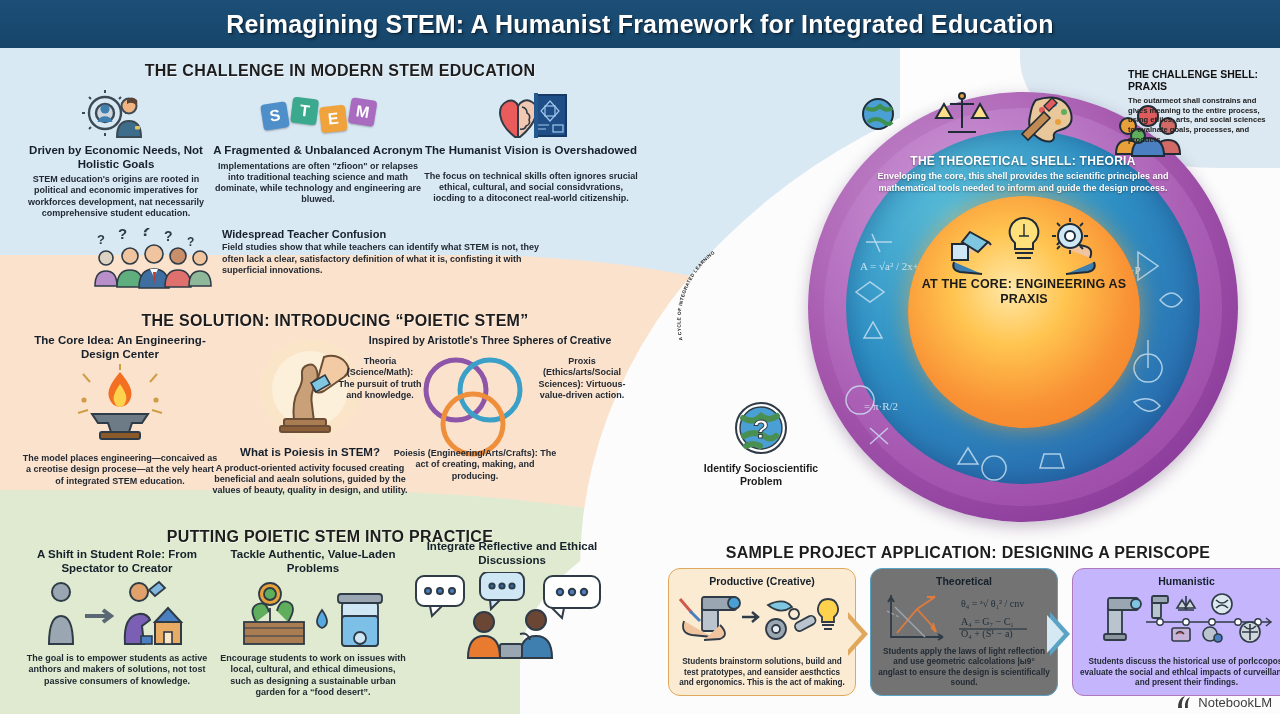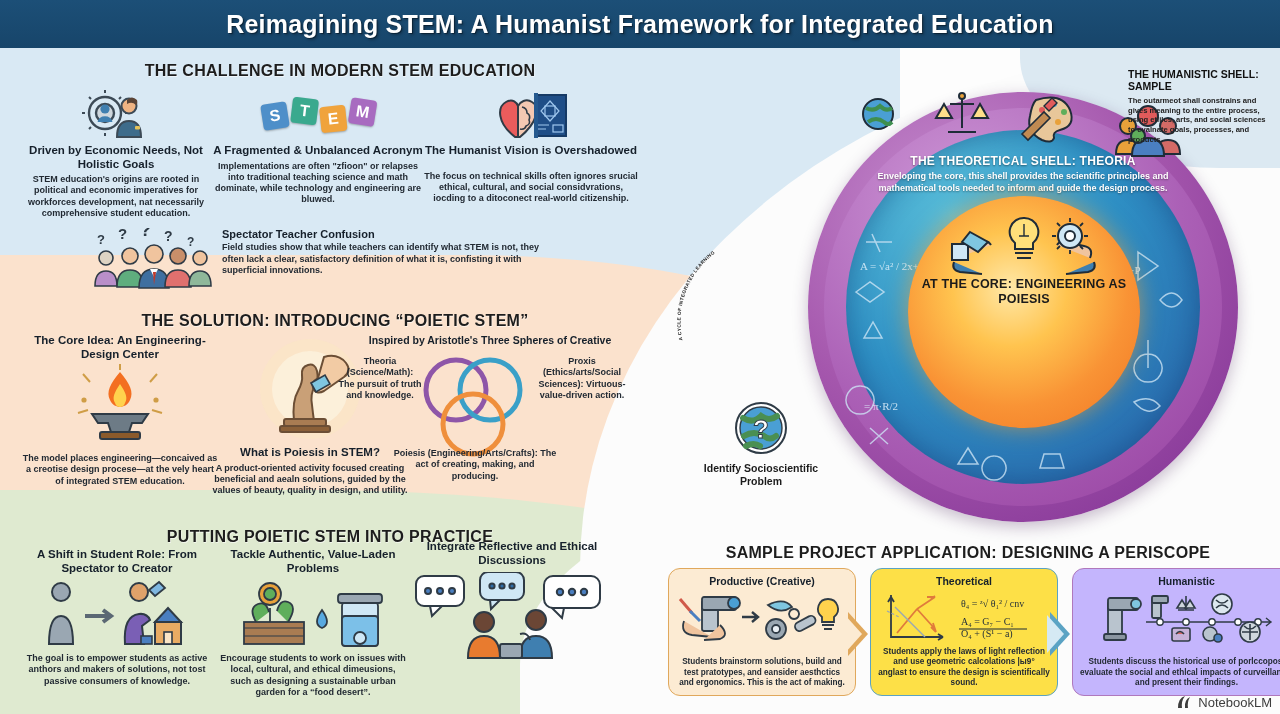--- a/index.html
+++ b/index.html
@@ -120,21 +120,21 @@
   .ident { position:absolute; left:696px; top:402px; width:130px; text-align:center; }
   .ident-t { font-size:10.5px; font-weight:bold; color:#1b1b1b; line-height:1.2; margin-top:2px; }
 
   .praxis { position:absolute; left:1128px; top:68px; width:146px; }
   .praxis-h { font-size:10.5px; font-weight:bold; color:#111; line-height:1.18; }
   .praxis-b { font-size:7.6px; font-weight:bold; color:#222; line-height:1.3; margin-top:3px; }
 
   
   .psc { position:absolute; top:568px; height:128px; border-radius:12px; border:1.6px solid; }
   .psc-1 { left:668px; width:188px; background:#fcebd3; border-color:#e0a85c; }
-  .psc-2 { left:870px; width:188px; background:#fde047; border-color:#5ba3c4; }
+  .psc-2 { left:870px; width:188px; background:#737373; border-color:#5ba3c4; }
   .psc-3 { left:1072px; width:229px; background:#c4b5fd; border-color:#b078bc; }
   .psc-h { text-align:center; font-size:10.5px; font-weight:bold; color:#16202b; margin-top:6px; }
   .psc-b { text-align:center; font-size:8.2px; font-weight:bold; color:#222a33; line-height:1.25; padding:0 7px; position:absolute; bottom:7px; left:0; right:0; }
   .psc-art { height:56px; display:flex; align-items:center; justify-content:center; gap:5px; margin-top:2px; }
   .arrow-notch { position:absolute; top:612px; width:0;height:0; }
   .notch-1 { left:848px; border-top:22px solid transparent; border-bottom:22px solid transparent; border-left:20px solid #e0a85c; }
   .notch-1b { left:845px; border-top:19px solid transparent; border-bottom:19px solid transparent; border-left:17px solid #fcebd3; z-index:3; top:615px; }
   .notch-2 { left:1050px; border-top:22px solid transparent; border-bottom:22px solid transparent; border-left:20px solid #5ba3c4; }
   .notch-2b { left:1047px; border-top:19px solid transparent; border-bottom:19px solid transparent; border-left:17px solid #d5e9f4; z-index:3; top:615px; }
 
@@ -241,21 +241,21 @@
         <circle cx="86" cy="28" r="8" fill="#c98f6a"></circle>
           <path d="M73 59 q0-17 13-17 q13 0 13 17z" fill="#e0706e"></path>
         <circle cx="108" cy="30" r="7" fill="#f0c49e"></circle>
           <path d="M97 58 q0-15 11-15 q11 0 11 15z" fill="#8fb89a"></path>
       </g>
       <path d="M58 41 l4 8 l4-8" fill="#fff"></path>
         <path d="M61 44 l1 13 l2-13" fill="#c0392b"></path>
     </svg>
   </div>
   <div class="block" style="left:222px; top:228px; width:320px;">
-    <div style="font-size:11px;font-weight:bold;color:#16202b;">Spectator Teacher Confusion</div>
+    <div style="font-size:11px;font-weight:bold;color:#16202b;">Widespread Teacher Confusion</div>
     <div style="font-size:9px;font-weight:bold;color:#222a33;line-height:1.28;margin-top:2px;">Field studies show that while teachers can identify what STEM is not, they often lack a clear, satisfactory definition of what it is, confisting it with superficial innovations.</div>
   </div>
 
   <div class="sec-title" style="left:30px; top:312px; width:610px;">THE SOLUTION: INTRODUCING “POIETIC STEM”</div>
 
   <div class="block" style="left:22px; top:334px; width:196px;">
     <div class="col-title">The Core Idea: An Engineering-Design Center</div>
     <div class="icon-wrap" style="height:86px;margin-top:2px;">
       <svg width="100" height="84" viewBox="0 0 100 84">
         <g stroke="#c8922f" stroke-width="2" fill="none" opacity=".85">
@@ -422,21 +422,21 @@
         <path d="M6 52 q-3 8 6 10 l22 2" fill="#3f7fb0"></path>
         <path d="M142 48 q4-10-6-12 l-18-4 q-6-2-9 3" fill="#f0c49e"></path>
         <path d="M146 52 q3 8-6 10 l-22 2" fill="#3f7fb0"></path>
         <circle cx="122" cy="26" r="12" fill="#cfe7f5"></circle>
         <circle cx="122" cy="26" r="5" fill="#ffffff"></circle>
         <path d="M122 12 v-4 M122 40 v4 M108 26 h-4 M136 26 h4 M112 16 l-3-3 M132 36 l3 3 M132 16 l3-3 M112 36 l-3 3" stroke-width="1.8"></path>
       </g>
     </svg>
 
     <div class="core-text">
-      <div class="core-h">AT THE CORE: ENGINEERING AS POIESIS</div>
+      <div class="core-h">AT THE CORE: ENGINEERING AS PRAXIS</div>
     </div>
 
     <svg style="position:absolute;left:42px;top:-8px;" width="350" height="80" viewBox="0 0 350 80">
       <g>
         <circle cx="28" cy="30" r="15" fill="#4a9fd4" stroke="#1f2c38" stroke-width="2"></circle>
         <path d="M16 24 q8 4 14-2 q6 6 12 2 M18 38 q8-6 16 0 q4 4 8 0" fill="none" stroke="#3f8f4f" stroke-width="4"></path>
       </g>
       <g stroke="#1f2c38" stroke-width="2" fill="none">
         <path d="M112 14 v30 M98 48 h28 M100 20 h24"></path>
         <path d="M94 20 l-8 14 h16z" fill="#ffdf8a"></path>
@@ -477,21 +477,21 @@
     <svg width="130" height="54" viewBox="0 0 130 54">
       <circle cx="65" cy="26" r="25" fill="#ffffff" stroke="#2f3b46" stroke-width="2"></circle>
       <circle cx="65" cy="26" r="21" fill="#4a9fd4" stroke="#2f3b46" stroke-width="1.4"></circle>
       <path d="M47 16 q10 6 18-2 q8 6 16 0 M48 34 q10-6 20 0 q6 5 12 0 M50 44 q8-4 14 0" fill="none" stroke="#4a8f52" stroke-width="6" stroke-linecap="round"></path>
       <text x="65" y="36" font-size="26" font-weight="bold" fill="#ffffff" text-anchor="middle" font-family="Liberation Sans" stroke="#2f3b46" stroke-width="1">?</text>
     </svg>
     <div class="ident-t">Identify Socioscientific Problem</div>
   </div>
 
   <div class="praxis">
-    <div class="praxis-h">THE HUMANISTIC SHELL: SAMPLE</div>
+    <div class="praxis-h">THE CHALLENGE SHELL: PRAXIS</div>
     <div class="praxis-b">The outarmeot shall constrains and gives meaning to the entire process, using etlilcs, arts, and social sciences to evalnate goals, processes, and products.</div>
   </div>
 
   <div class="sec-title" style="left:668px; top:544px; width:600px;">SAMPLE PROJECT APPLICATION: DESIGNING A PERISCOPE</div>
 
   <div class="psc psc-1">
     <div class="psc-h">Productive (Creative)</div>
     <div class="psc-art">
       <svg width="172" height="52" viewBox="0 0 172 52">
         <g stroke="#2f3b46" stroke-width="1.8">

